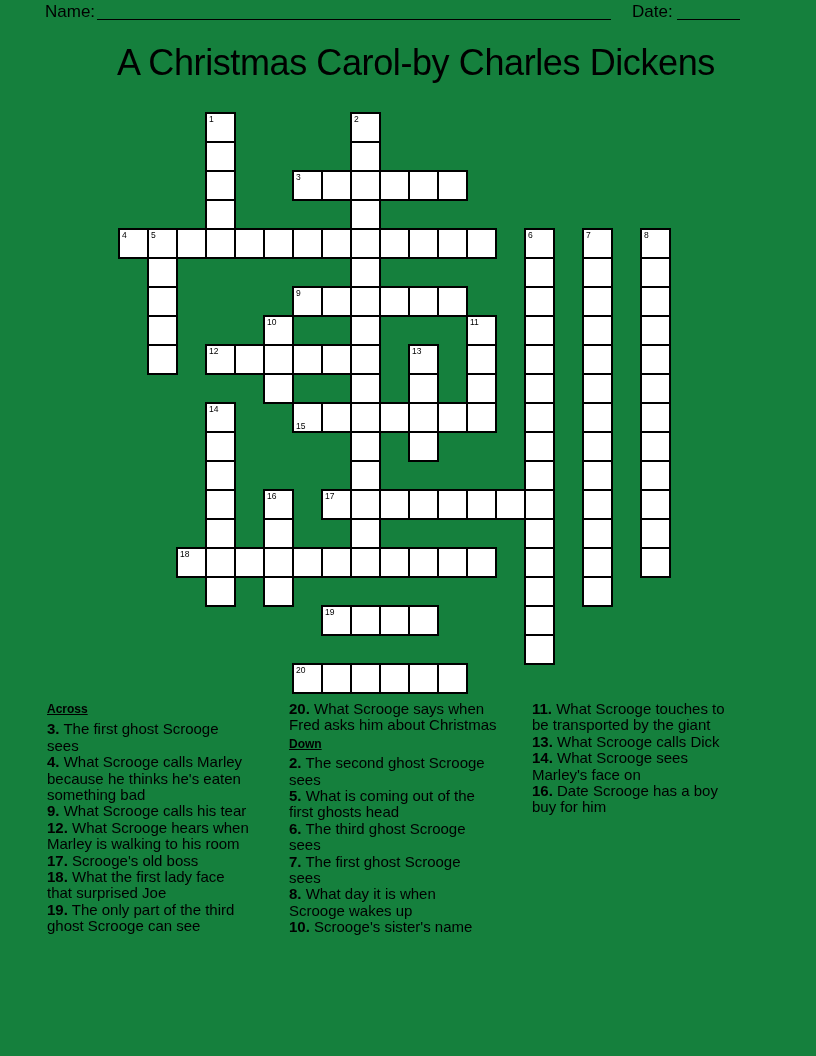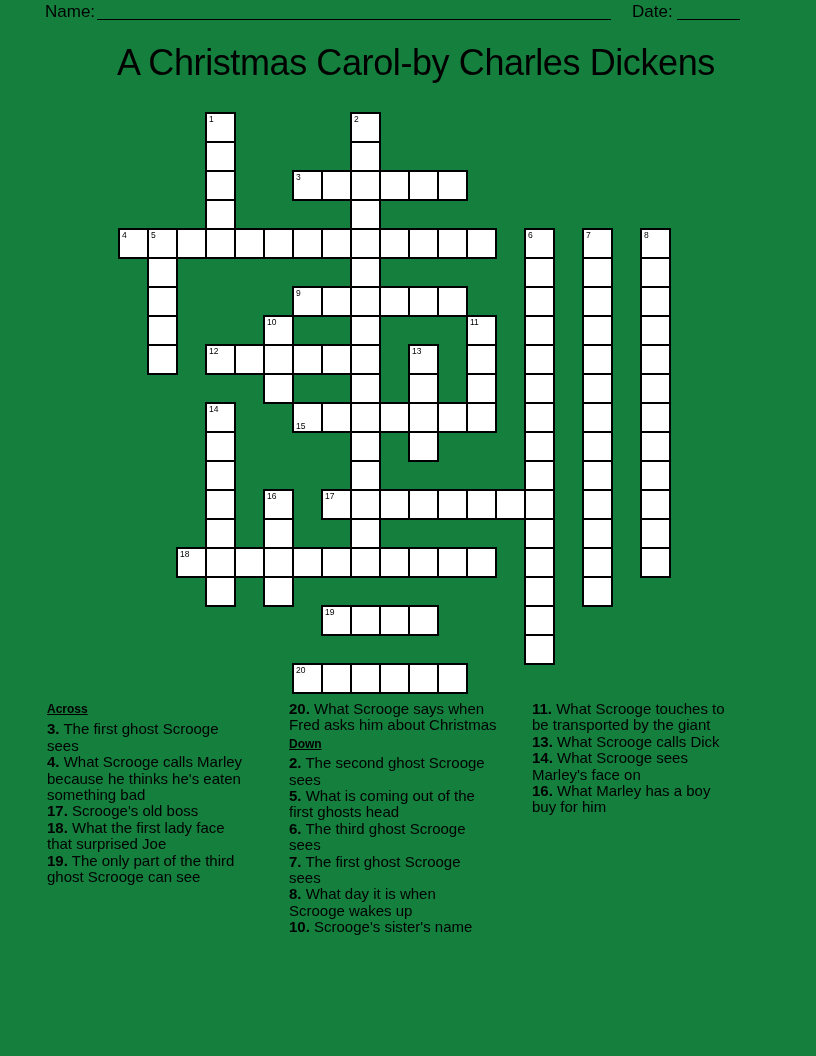--- a/index.html
+++ b/index.html
@@ -213,20 +213,23 @@
       <div class="cellnum" style="left: 178px; top: 554px;">20</div>
     </div>
 
   <div class="clue-col" id="clue-col-1">
     <p class="clue-heading">Across</p>
   <p class="clue"><b>3.</b> <span>The first ghost Scrooge
 sees</span></p>
       <p class="clue"><b>4.</b> <span>What Scrooge calls Marley
 because he thinks he's eaten
 something bad</span></p>
+      <p class="clue"><b>9.</b> <span>What Scrooge calls his tear</span></p>
+      <p class="clue"><b>12.</b> <span>What Scrooge hears when
+Marley is walking to his room</span></p>
       <p class="clue"><b>17.</b> <span>Scrooge's old boss</span></p>
       <p class="clue"><b>18.</b> <span>What the first lady face
 that surprised Joe</span></p>
       <p class="clue"><b>19.</b> <span>The only part of the third
 ghost Scrooge can see</span></p>
     </div>
   <div class="clue-col" id="clue-col-2">
     <span id="col2-top"><p class="clue"><b>20.</b> <span>What Scrooge says when
 Fred asks him about Christmas</span></p></span>
     <p class="clue-heading">Down</p>
@@ -236,17 +239,17 @@
 sees</span></p><p class="clue"><b>7.</b> <span>The first ghost Scrooge
 sees</span></p><p class="clue"><b>8.</b> <span>What day it is when
 Scrooge wakes up</span></p><p class="clue"><b>10.</b> <span>Scrooge's sister's name</span></p></span>
   </div>
   <div class="clue-col" id="clue-col-3">
       <p class="clue"><b>11.</b> <span>What Scrooge touches to
 be transported by the giant</span></p>
       <p class="clue"><b>13.</b> <span>What Scrooge calls Dick</span></p>
       <p class="clue"><b>14.</b> <span>What Scrooge sees
 Marley's face on</span></p>
-      <p class="clue"><b>16.</b> <span>What Marley has a boy
+      <p class="clue"><b>16.</b> <span>Date Scrooge has a boy
 buy for him</span></p>
     </div>
 
 </div>
 
 </body></html>

